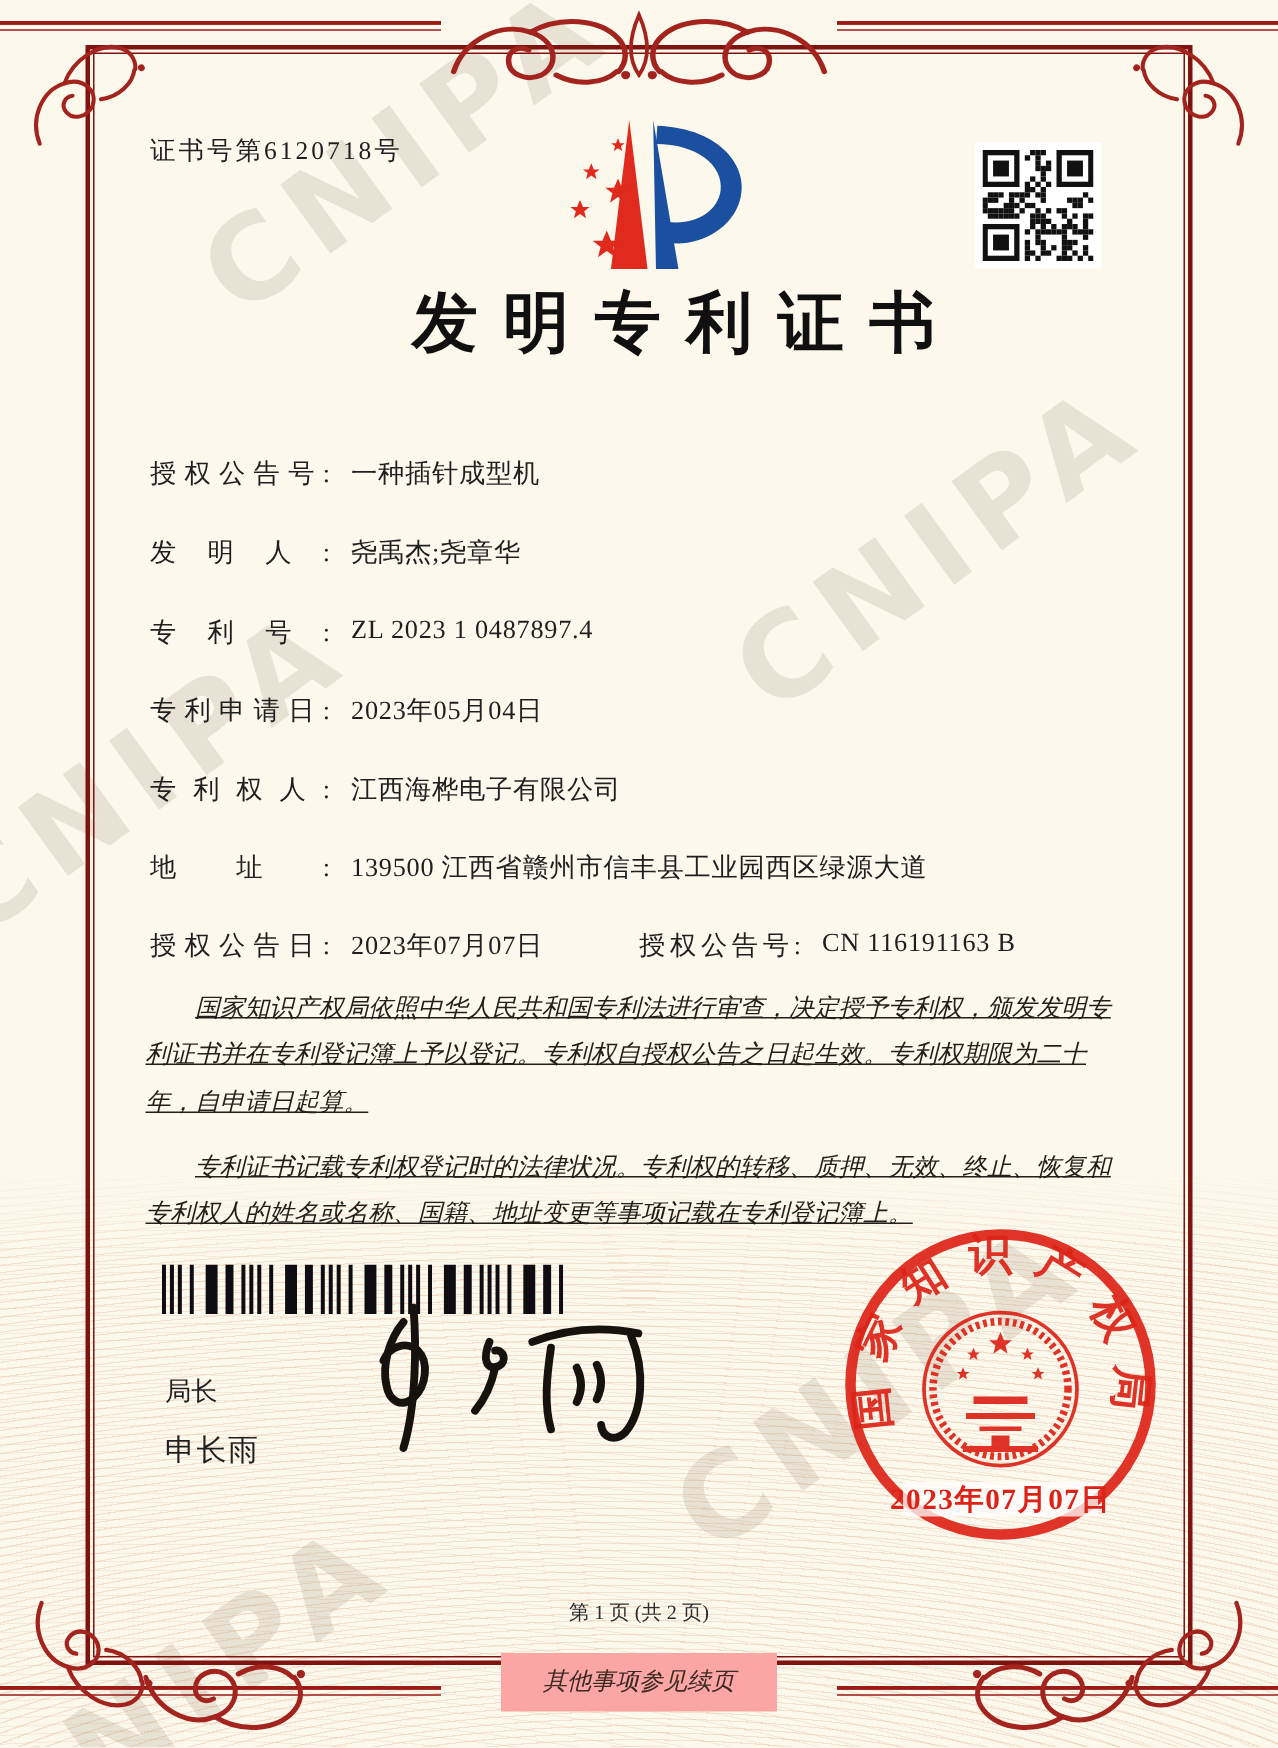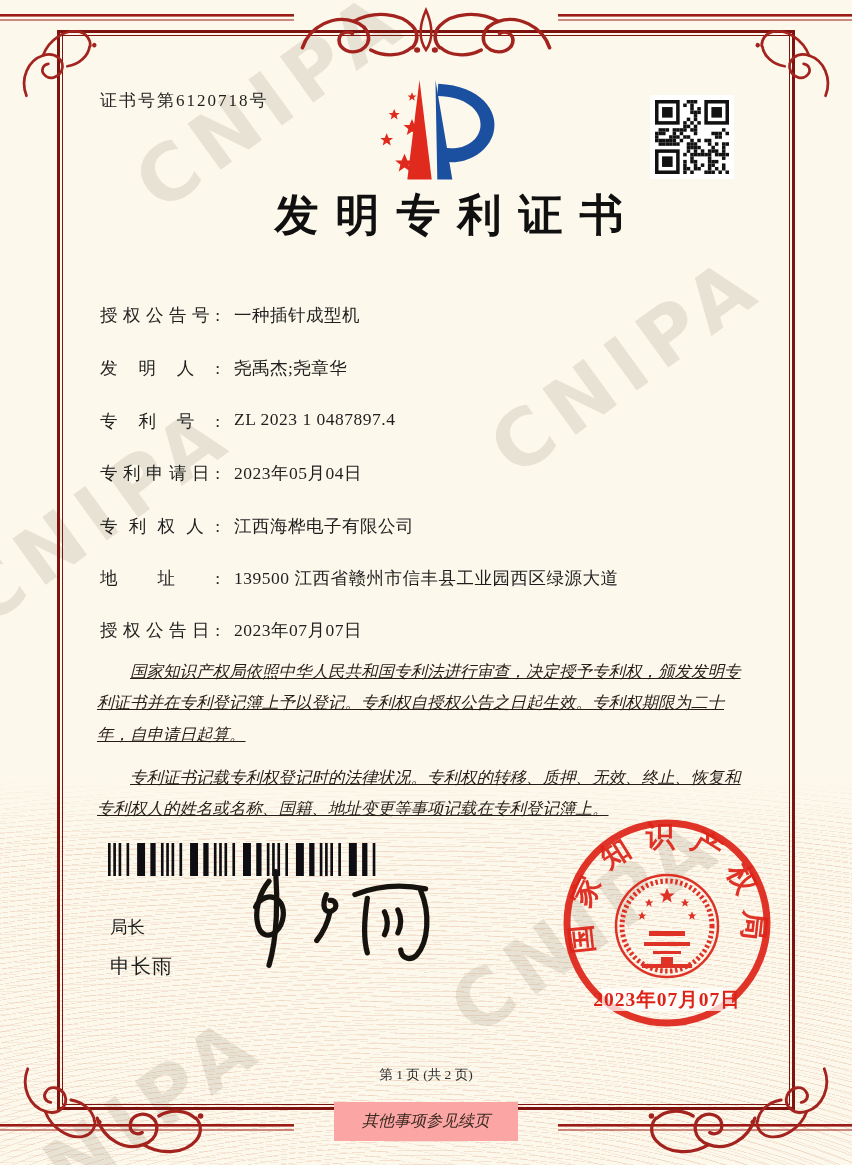--- a/index.html
+++ b/index.html
@@ -271,20 +271,23 @@
     <span class="lbl">专利申请日:</span><span class="val">2023年05月04日</span>
   </div>
   <div class="row content" style="top:514px">
     <span class="lbl">专利权人:</span><span class="val">江西海桦电子有限公司</span>
   </div>
   <div class="row content" style="top:566px">
     <span class="lbl">地址:</span><span class="val">139500 江西省赣州市信丰县工业园西区绿源大道</span>
   </div>
   <div class="row content" style="top:618px">
     <span class="lbl">授权公告日:</span><span class="val">2023年07月07日</span>
+    <span class="pair2">
+      <span class="lbl" style="width:108px">授权公告号:</span><span class="val">CN 116191163 B</span>
+    </span>
   </div>
 
   <div class="abs paras content">
     <p>国家知识产权局依照中华人民共和国专利法进行审查，决定授予专利权，颁发发明专利证书并在专利登记簿上予以登记。专利权自授权公告之日起生效。专利权期限为二十年，自申请日起算。</p>
     <p>专利证书记载专利权登记时的法律状况。专利权的转移、质押、无效、终止、恢复和专利权人的姓名或名称、国籍、地址变更等事项记载在专利登记簿上。</p>
   </div>
 
   <div class="abs barcode content">
     <svg id="bc-svg" width="270" height="33" preserveAspectRatio="none" viewBox="0 0 204 34">
         <g id="bc-bars">

